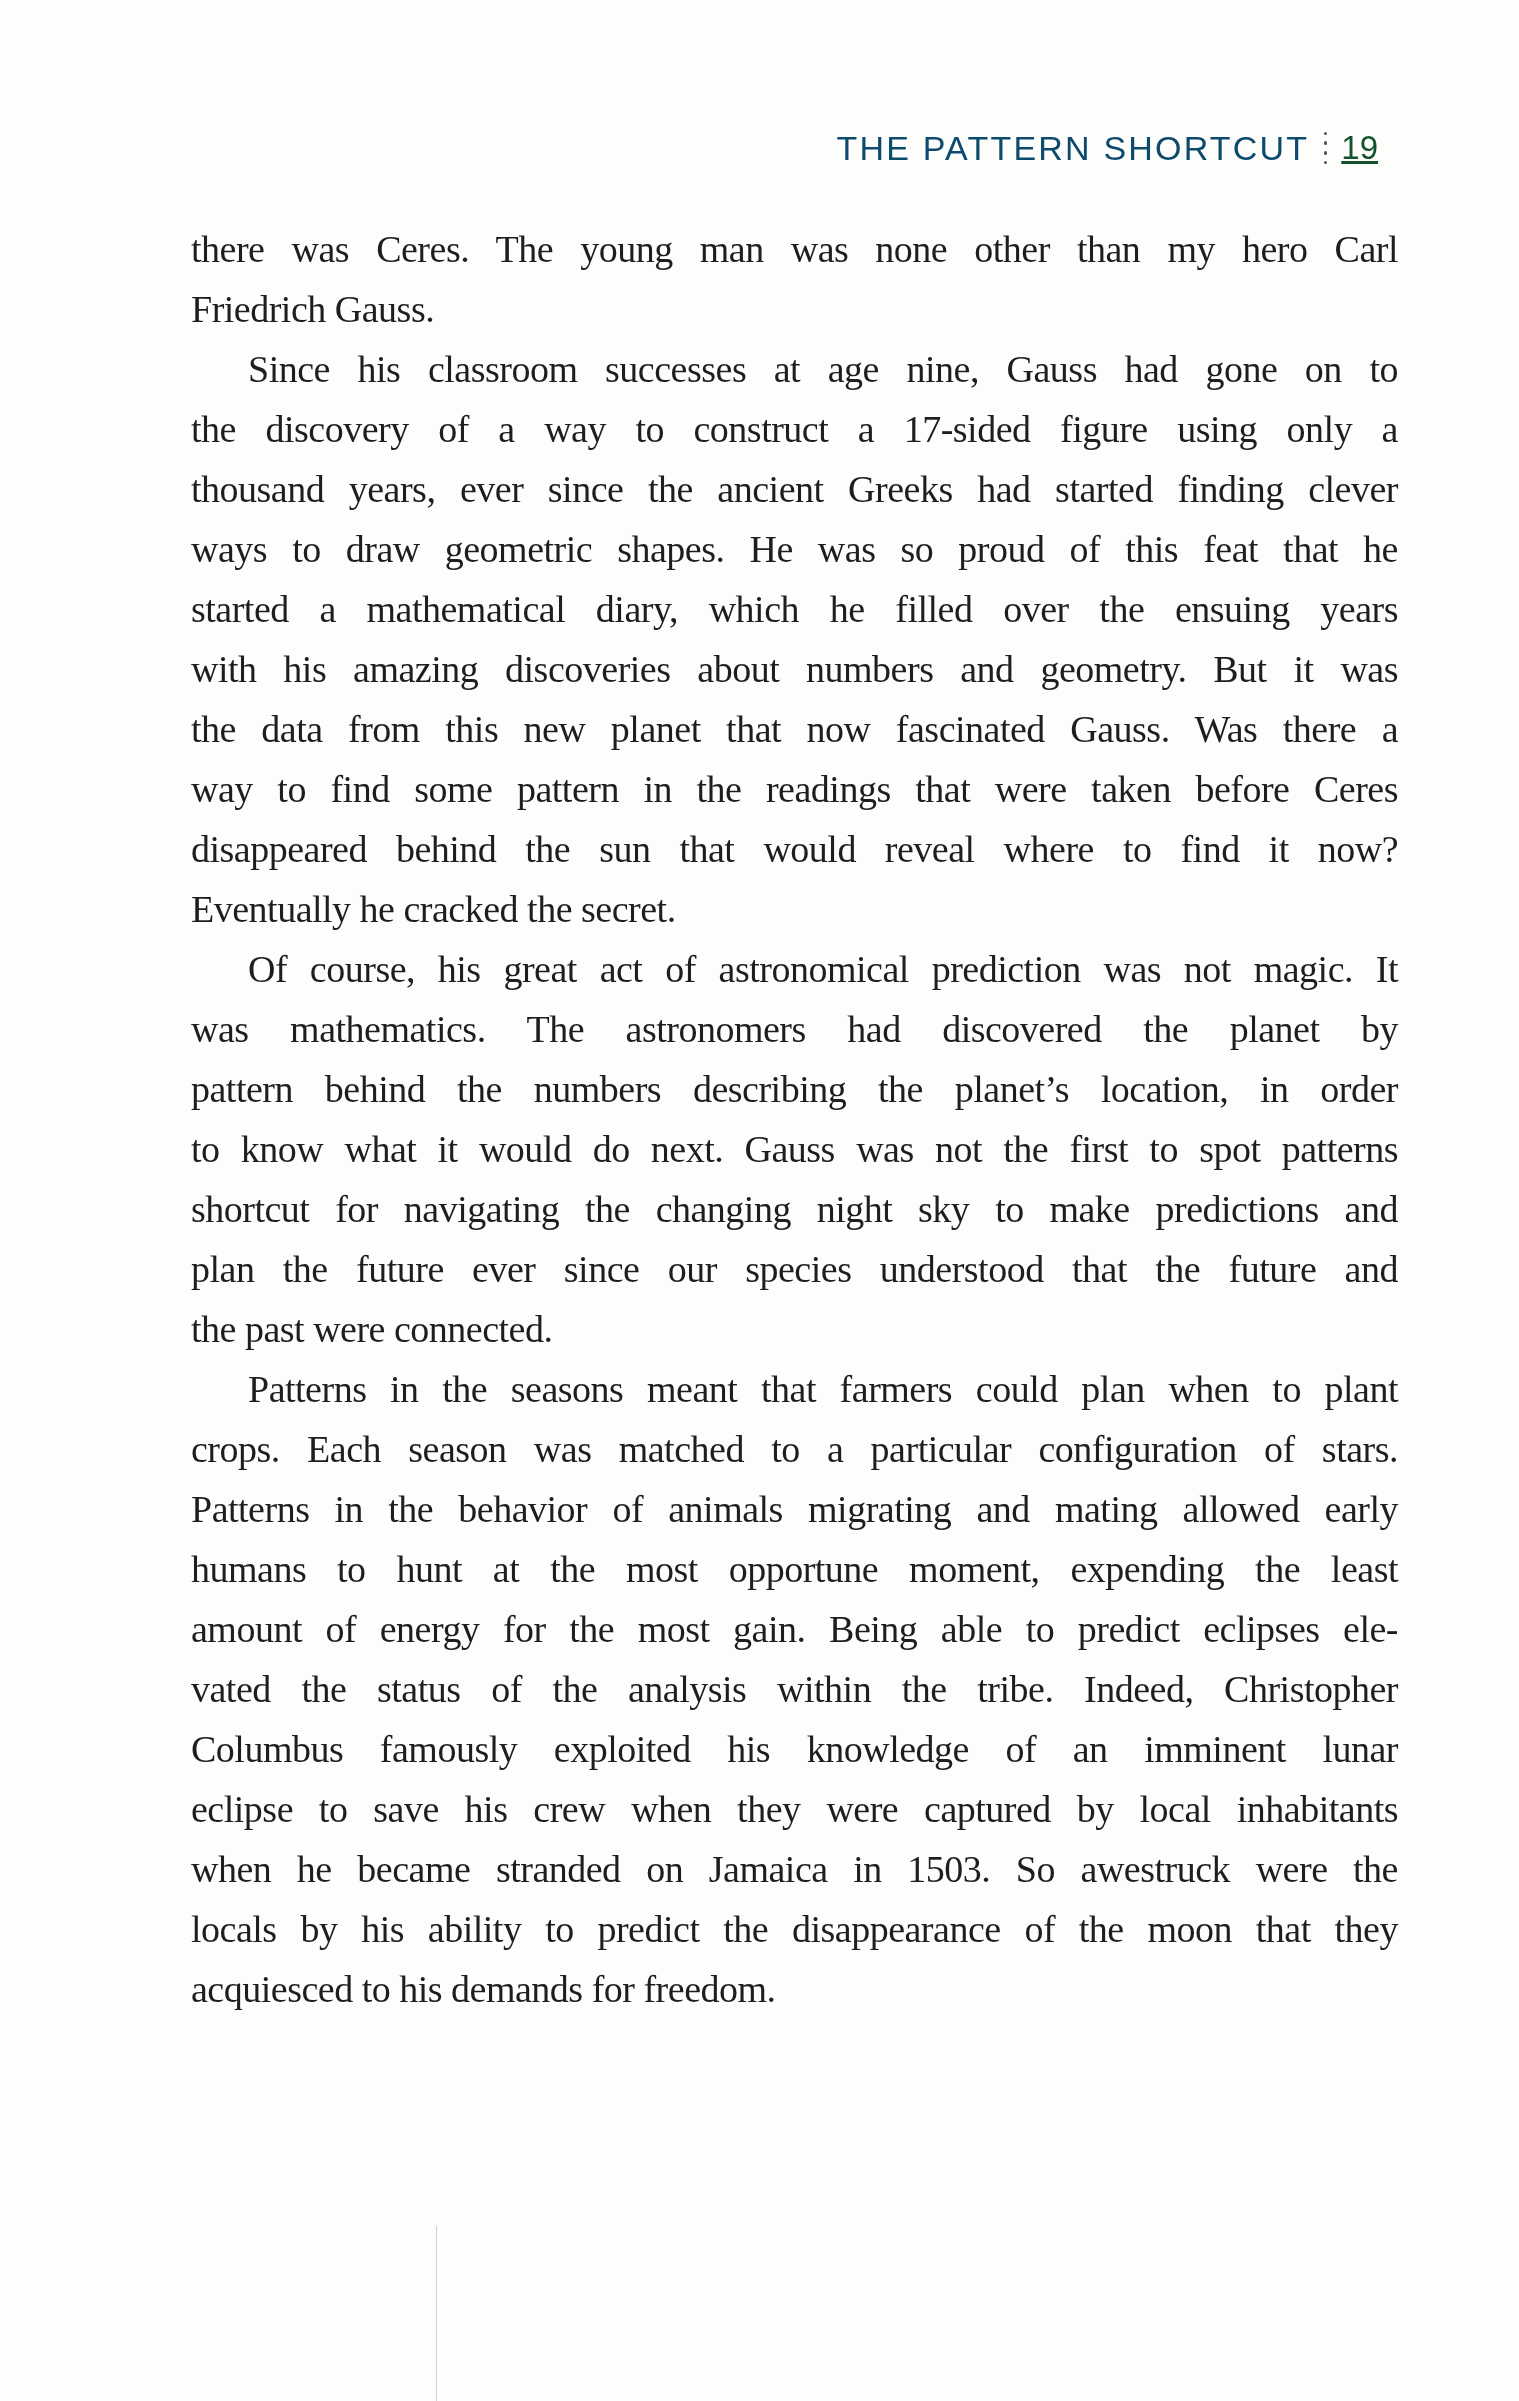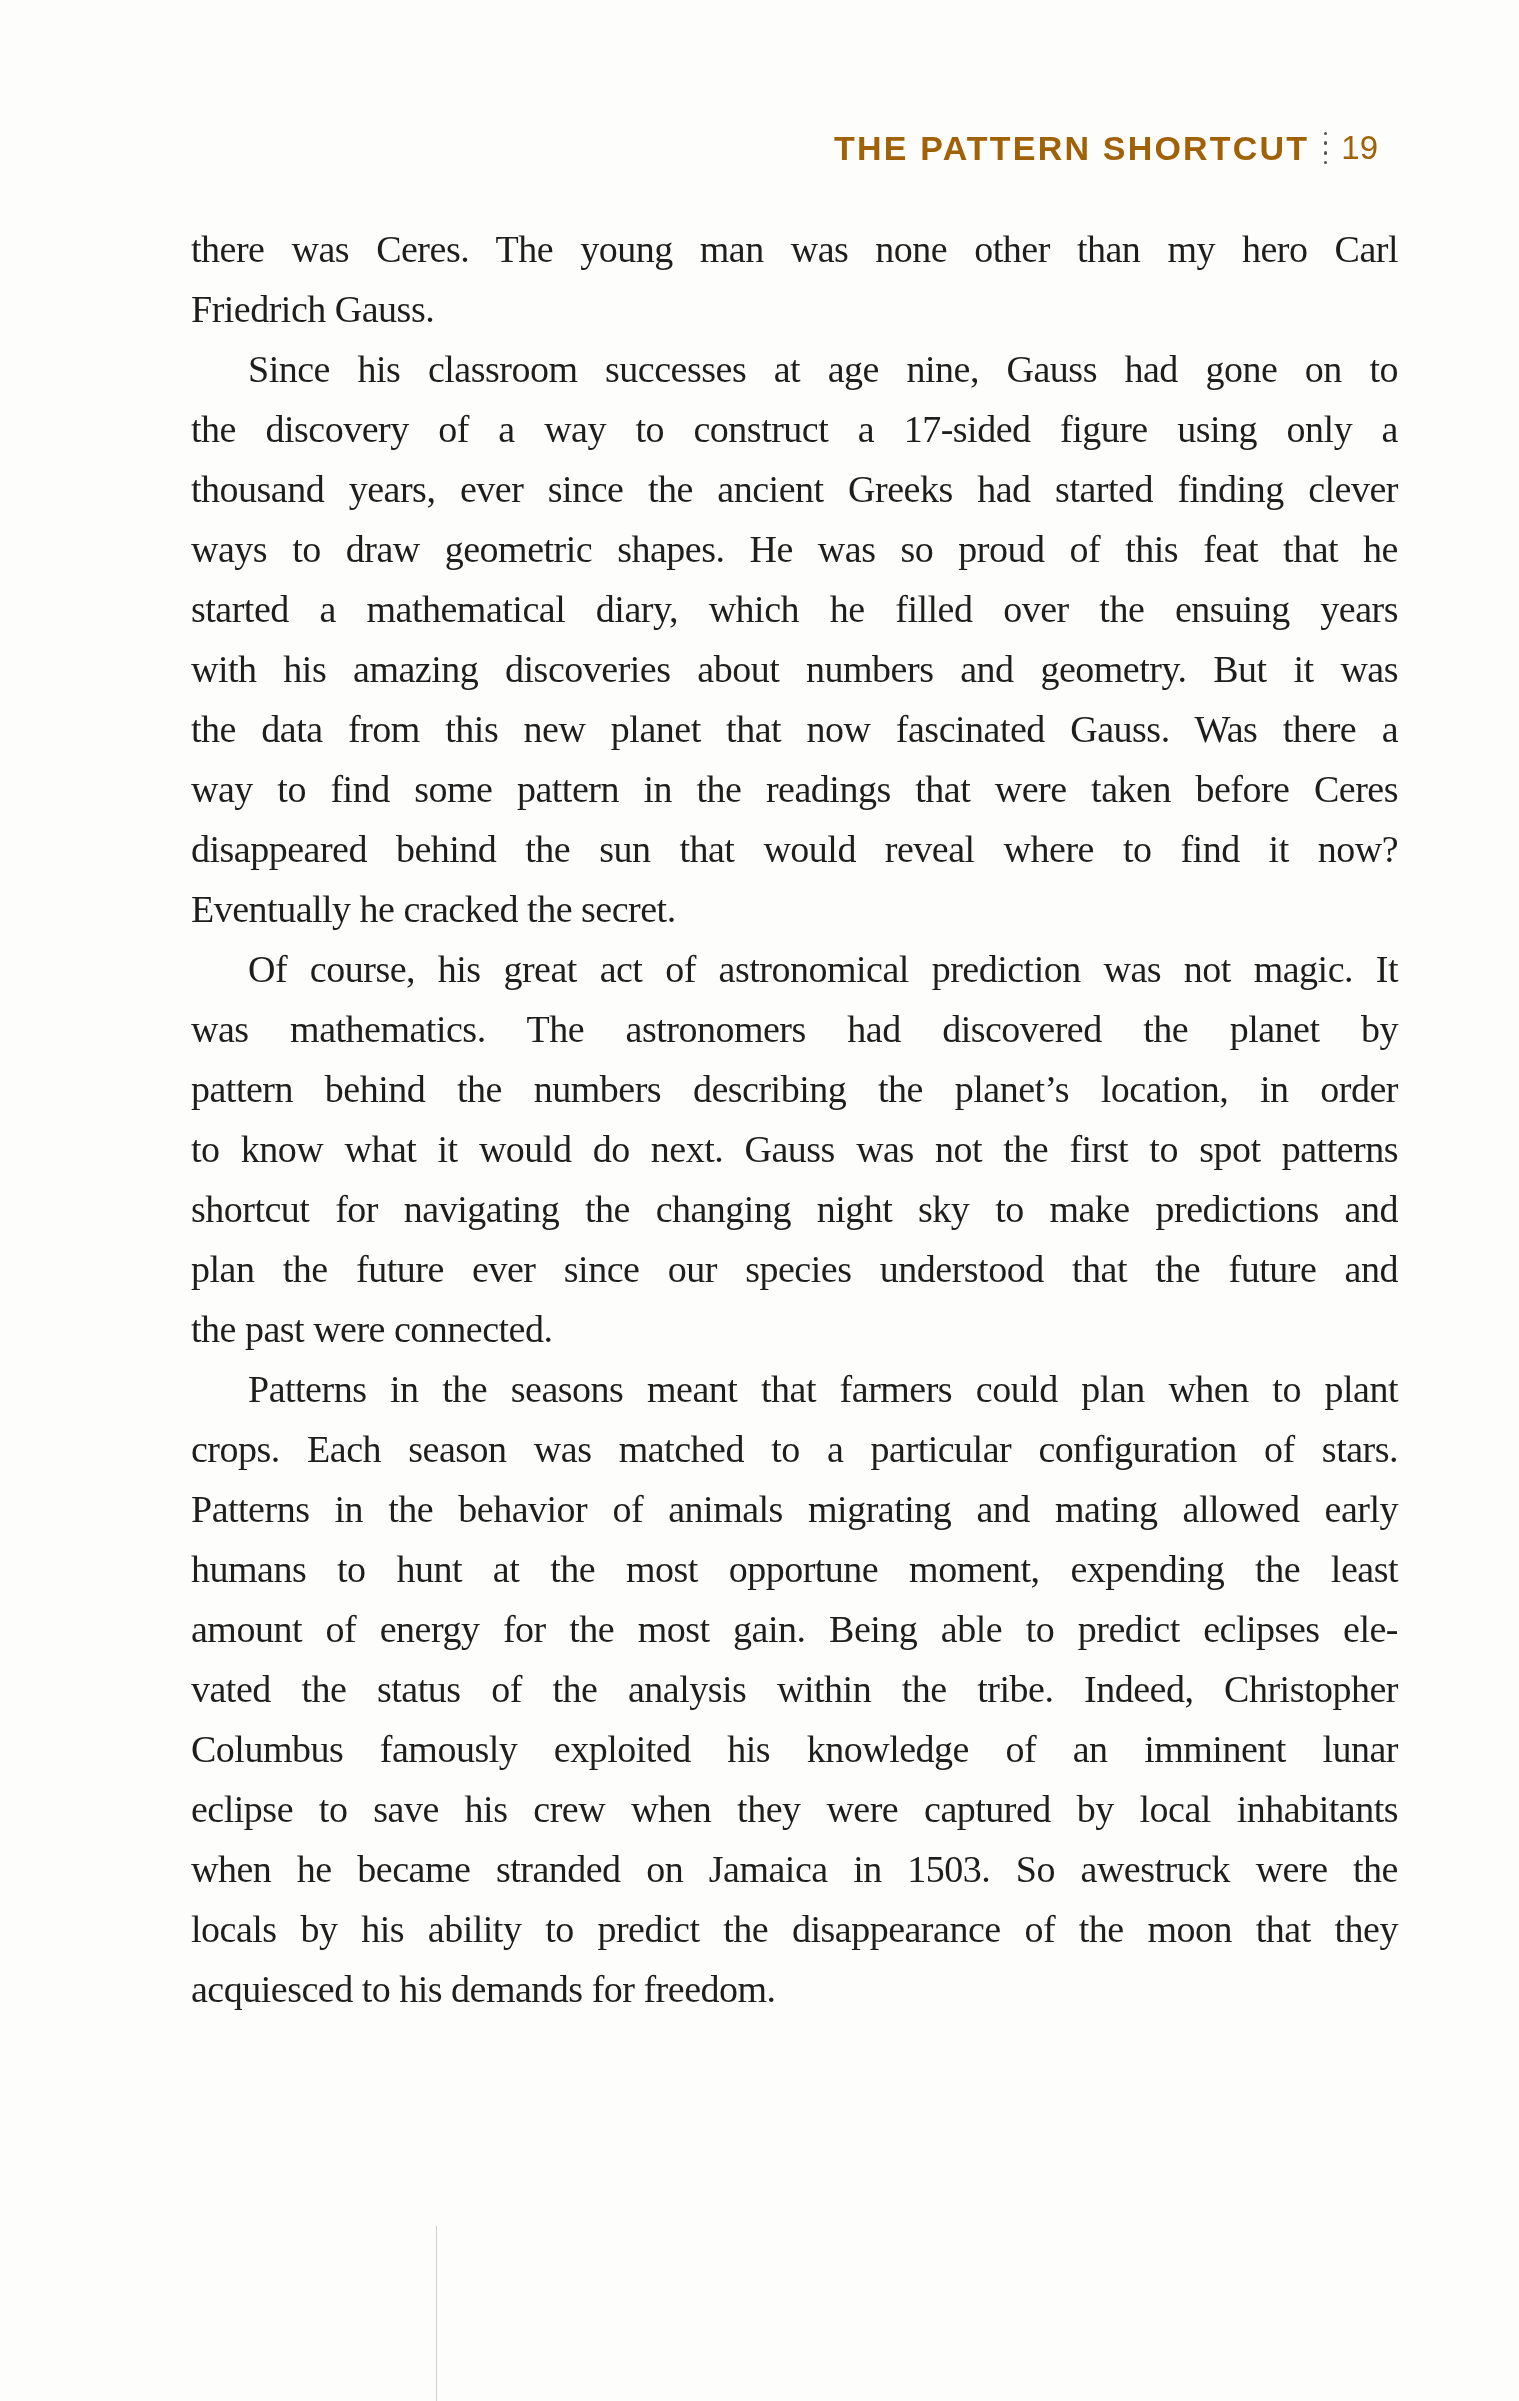--- a/index.html
+++ b/index.html
@@ -4,24 +4,24 @@
 <style>
   html, body { margin:0; padding:0; }
   body {
     width:1519px; height:2401px; background:#fdfdfb; position:relative; overflow:hidden;
     font-family:"Liberation Serif","DejaVu Serif",serif; color:#1e1e1e;
   }
   .header {
     position:absolute; top:123px; right:141px; display:flex; align-items:center;
     font-family:"Liberation Sans","DejaVu Sans",sans-serif;
   }
-  .running-title { font-weight:bold; font-size:34px; letter-spacing:2.2px; color:#a16207; }
+  .running-title { font-weight:normal; font-size:34px; letter-spacing:2.2px; color:#0c4a6e; }
   .sep { display:flex; flex-direction:column; justify-content:center; gap:6.2px; margin:0 14.2px 0 14.2px; height:50px; }
   .sep span { width:3.6px; height:3.6px; background:#555; border-radius:50%; display:block; }
-  .page-num { font-size:33px; color:#a16207; }
+  .page-num { font-size:33px; color:#14532d;text-decoration:underline; }
   .body-text {
     position:absolute; left:165px; top:219px; width:1207px;
     font-size:38px; line-height:60px; letter-spacing:-0.5px;margin-left:26px;
   }
   .line { display:block; text-align:justify; text-align-last:justify; white-space:nowrap; height:60px; overflow:visible; }
   .line.last { text-align-last:left; }
   .line.indent { padding-left:57px; }
   .fold { position:absolute; left:436px; top:2226px; width:0.9px; height:175px; background:#cfcfcf; }
 </style>
 </head>

